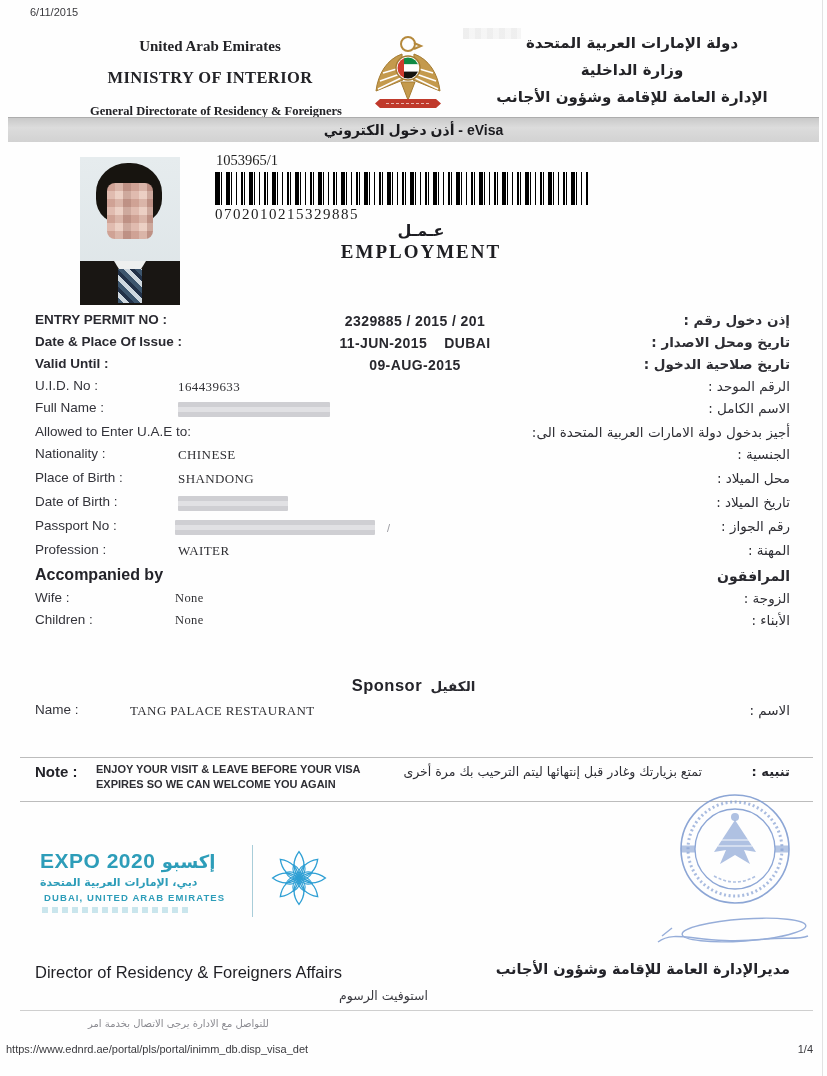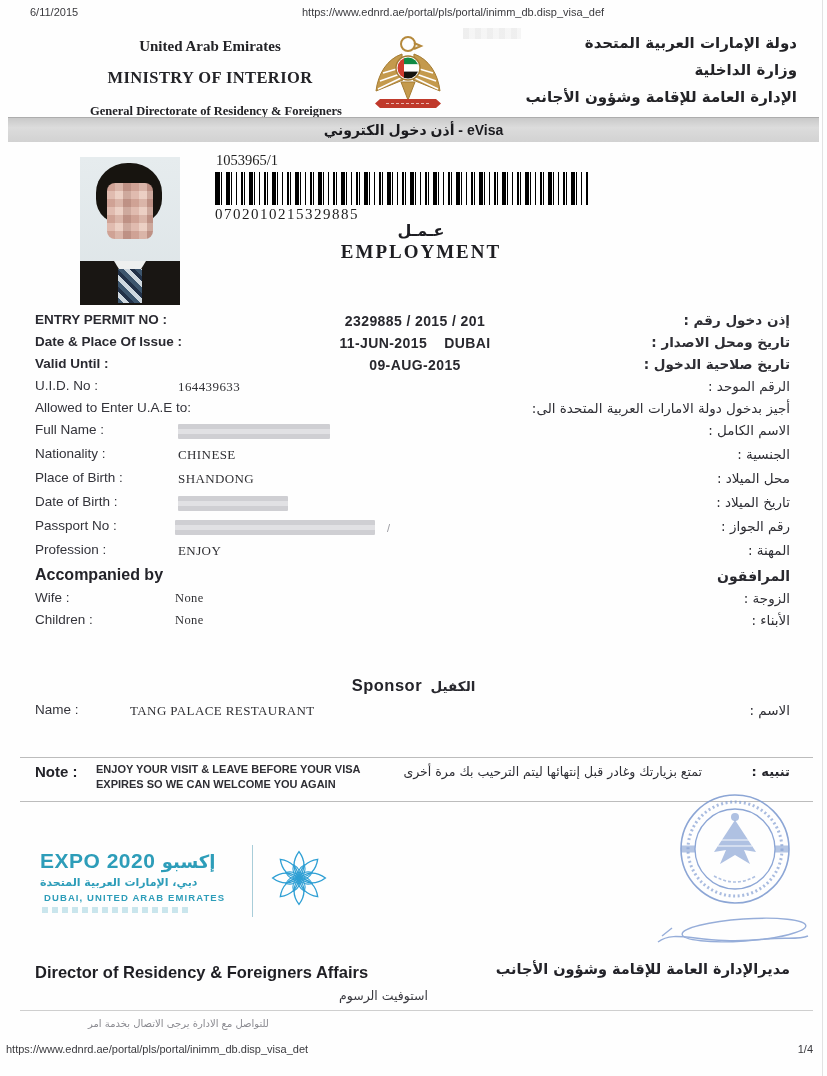--- a/index.html
+++ b/index.html
@@ -9,21 +9,21 @@
   
   .meta-date{position:absolute;left:30px;top:6px;font-size:11px;color:#3a3a3e;}
   .meta-url{position:absolute;left:302px;top:6px;font-size:11px;color:#3a3a3e;}
   
   .lh-en{position:absolute;left:60px;top:38px;width:300px;text-align:center;
          font-family:"Liberation Serif","DejaVu Serif",serif;font-weight:bold;color:#232327;}
   .lh-country{font-size:15px;}
   .lh-ministry{font-size:16.5px;margin-top:13px;letter-spacing:.4px;}
   .lh-dir{font-size:12.5px;margin-top:16px;margin-left:12px;}
   .emblem{position:absolute;left:372px;top:28px;}
-  .lh-ar{position:absolute;right:30px;top:34px;width:330px;text-align:right;direction:rtl;
+  .lh-ar{position:absolute;right:30px;top:34px;width:330px;text-align:center;direction:rtl;
          font-family:"DejaVu Sans",sans-serif;font-weight:bold;color:#232327;}
   .lh-ar div{font-size:15px;margin-bottom:9px;}
   
   .banner{position:absolute;left:8px;right:8px;top:117px;height:24px;line-height:24px;
           background:linear-gradient(#c9c9c9,#dcdcdc 40%,#d2d2d2);border-top:1px solid #adadad;
           text-align:center;font-weight:bold;font-size:14px;color:#1b1b1f;}
   
   .photo{position:absolute;left:80px;top:157px;width:100px;height:148px;background:linear-gradient(#e6ecee,#dde4e7);overflow:hidden;}
   .hair{position:absolute;left:16px;top:6px;width:66px;height:62px;background:#17140f;border-radius:48% 48% 42% 42%;}
   .face{position:absolute;left:27px;top:26px;width:46px;height:56px;border-radius:8px;
@@ -79,36 +79,35 @@
   .expo{position:absolute;left:40px;top:843px;width:290px;height:84px;}
   .expo-title{position:absolute;left:0;top:6px;font-weight:bold;font-size:21px;letter-spacing:.5px;}
   .expo-title .arw{font-family:"DejaVu Sans",sans-serif;font-size:18px;}
   .expo-ar{position:absolute;left:0;top:33px;direction:rtl;text-align:left;font-family:"DejaVu Sans",sans-serif;font-size:11px;font-weight:bold;width:205px;}
   .expo-en{position:absolute;left:4px;top:49px;font-size:9.5px;font-weight:bold;letter-spacing:1.1px;}
   .expo-faint{position:absolute;left:2px;top:64px;width:150px;height:6px;opacity:.25;
               background:repeating-linear-gradient(90deg,#2d9db9 0 6px,transparent 6px 10px);}
   .expo-div{position:absolute;left:212px;top:2px;width:1px;height:72px;background:#a8cdd9;}
   .mandala{position:absolute;left:226px;top:2px;}
   
-  .dir-en{position:absolute;left:35px;top:963px;font-weight:bold;font-size:16.5px;color:#1f1f24;}
+  .dir-en{position:absolute;left:35px;top:963px;font-weight:normal;font-size:16.5px;color:#1f1f24;}
   .dir-ar{position:absolute;right:37px;top:961px;direction:rtl;font-family:"DejaVu Sans",sans-serif;font-weight:bold;font-size:14.5px;color:#232329;}
   .fees{position:absolute;left:0;right:60px;top:988px;text-align:center;direction:rtl;font-family:"DejaVu Sans",sans-serif;font-size:12.5px;color:#3a3a40;}
   .contact{position:absolute;left:88px;top:1018px;direction:rtl;font-family:"DejaVu Sans",sans-serif;font-size:10px;color:#8a8a90;}
   .foot-url{position:absolute;left:6px;top:1043px;font-size:11px;color:#3a3a3e;}
   .foot-page{position:absolute;right:14px;top:1043px;font-size:11px;color:#3a3a3e;}
   .ghost{position:absolute;opacity:.13;background:repeating-linear-gradient(90deg,#888 0 6px,#bbb 6px 12px);}
 </style>
 </head>
 <body>
 
 <div class="page">
   <div class="scan-edge"></div>
 
   <span class="meta-date">6/11/2015</span>
-  <span class="meta-url">https://www.ednrd.ae/portal/pls/portal/inimm_db.disp_visa_def</span>
   <div class="ghost" style="left:463px;top:28px;width:58px;height:11px;"></div>
 
   <div class="lh-en">
     <div class="lh-country">United Arab Emirates</div>
     <div class="lh-ministry">MINISTRY OF INTERIOR</div>
     <div class="lh-dir">General Directorate of Residency &amp; Foreigners Affairs</div>
   </div>
 
   <svg class="emblem" width="72" height="86" viewBox="0 0 72 86">
     <circle cx="36" cy="16" r="7" fill="none" stroke="#b5893c" stroke-width="2"></circle>
@@ -168,28 +167,28 @@
     <div class="drow b h22">
       <span class="lab">Valid Until :</span>
       <span class="val vmid">09-AUG-2015</span>
       <span class="ar">تاريخ صلاحية الدخول :</span>
     </div>
     <div class="drow h22">
       <span class="lab">U.I.D. No :</span>
       <span class="val vleft">164439633</span>
       <span class="ar">الرقم الموحد :</span>
     </div>
+    <div class="drow">
+      <span class="lab">Full Name :</span>
+      <span class="redact" style="left:143px;width:152px;"></span>
+      <span class="ar">الاسم الكامل :</span>
+    </div>
     <div class="drow h22">
       <span class="lab">Allowed to Enter U.A.E to:</span>
       <span class="ar">أجيز بدخول دولة الامارات العربية المتحدة الى:</span>
-    </div>
-    <div class="drow">
-      <span class="lab">Full Name :</span>
-      <span class="redact" style="left:143px;width:152px;"></span>
-      <span class="ar">الاسم الكامل :</span>
     </div>
     <div class="drow">
       <span class="lab">Nationality :</span>
       <span class="val vleft">CHINESE</span>
       <span class="ar">الجنسية :</span>
     </div>
     <div class="drow">
       <span class="lab">Place of Birth :</span>
       <span class="val vleft">SHANDONG</span>
       <span class="ar">محل الميلاد :</span>
@@ -200,21 +199,21 @@
       <span class="ar">تاريخ الميلاد :</span>
     </div>
     <div class="drow">
       <span class="lab">Passport No :</span>
       <span class="redact" style="left:140px;width:200px;"></span>
       <span class="sufx">/</span>
       <span class="ar">رقم الجواز :</span>
     </div>
     <div class="drow">
       <span class="lab">Profession :</span>
-      <span class="val vleft">ENJOY</span>
+      <span class="val vleft">WAITER</span>
       <span class="ar">المهنة :</span>
     </div>
   </div>
 
   <div class="sec-h" style="top:566px;">Accompanied by</div>
   <div class="sec-h-ar" style="top:568px;">المرافقون</div>
   <div class="details" style="top:590px;">
     <div class="drow arow h22">
       <span class="lab">Wife :</span>
       <span class="val">None</span>

